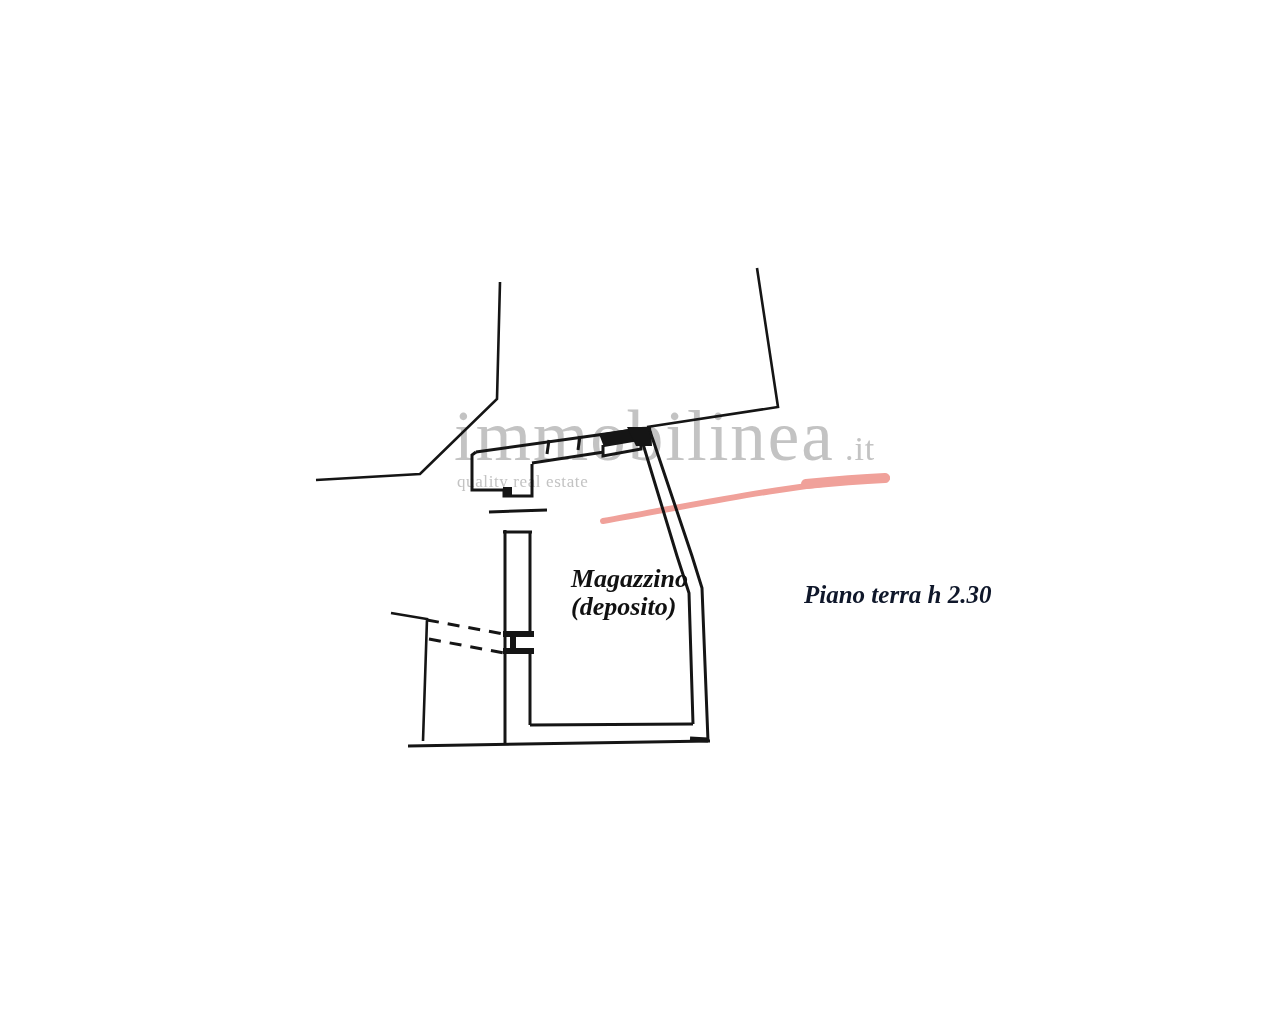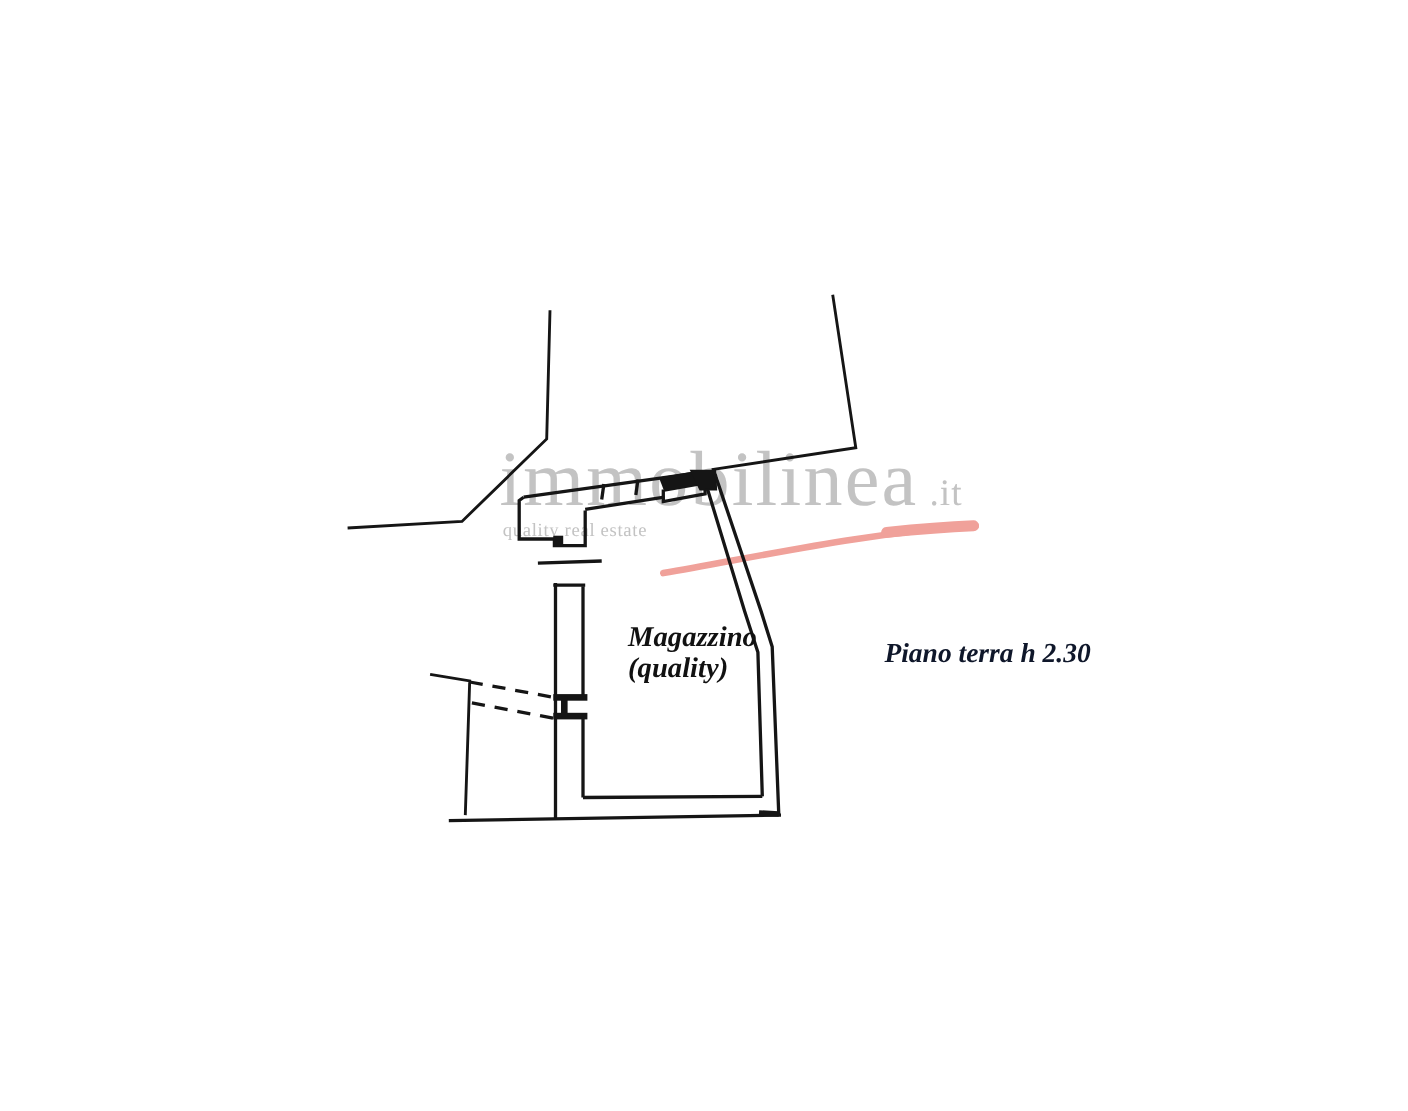--- a/index.html
+++ b/index.html
@@ -111,17 +111,17 @@
     </g>
 
     <g>
       <polyline class="pl dashed" points="427,620 504,634"></polyline>
       <polyline class="pl dashed" points="429,639 504,653"></polyline>
     </g>
   </svg>
 
   <div class="room-label">
     <div>Magazzino</div>
-    <div>(quality)</div>
+    <div>(deposito)</div>
   </div>
   <div class="floor-note">Piano terra h 2.30</div>
 
 </div>
 
 </body></html>

